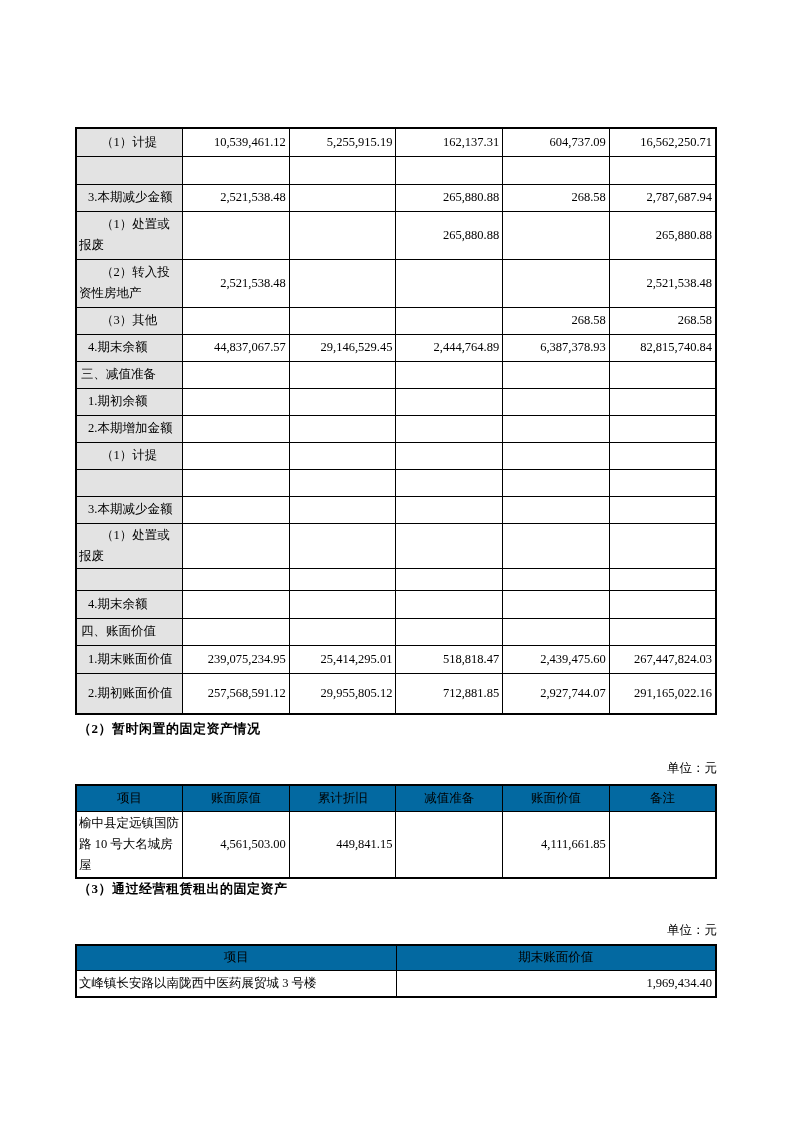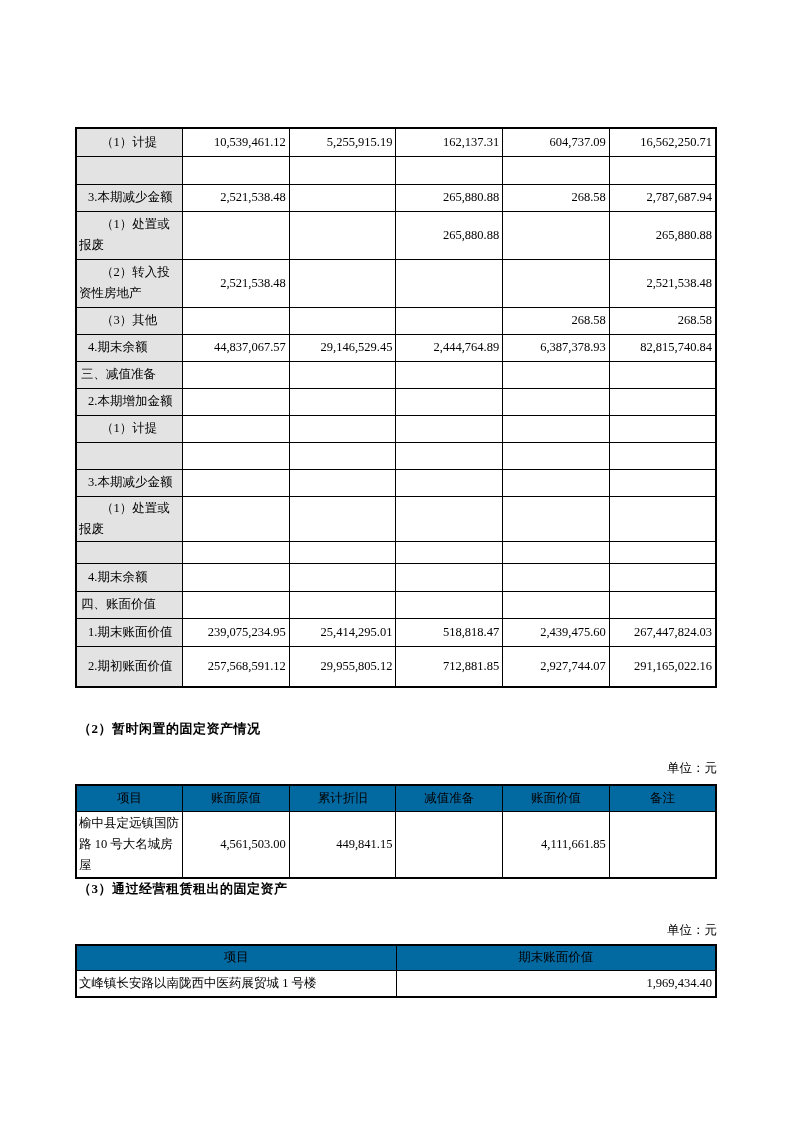--- a/index.html
+++ b/index.html
@@ -119,20 +119,28 @@
           </tr>
           <tr style="height: 27px;">
             <td class="lbl ind1">三、减值准备</td>
             <td class="num"></td>
             <td class="num"></td>
             <td class="num"></td>
             <td class="num"></td>
             <td class="num"></td>
           </tr>
           <tr style="height: 27px;">
+            <td class="lbl ind2">1.期初余额</td>
+            <td class="num"></td>
+            <td class="num"></td>
+            <td class="num"></td>
+            <td class="num"></td>
+            <td class="num"></td>
+          </tr>
+          <tr style="height: 27px;">
             <td class="lbl ind2">2.本期增加金额</td>
             <td class="num"></td>
             <td class="num"></td>
             <td class="num"></td>
             <td class="num"></td>
             <td class="num"></td>
           </tr>
           <tr style="height: 27px;">
             <td class="lbl ind3">（1）计提</td>
             <td class="num"></td>
@@ -253,20 +261,20 @@
           <col style="width:50%">
       </colgroup>
       <tbody>
         <tr style="height:25px">
             <td class="hdr">项目</td>
             <td class="hdr">期末账面价值</td>
           </tr>
       </tbody>
       <tbody>
           <tr style="height: 27px;">
-            <td class="lbl ind0">文峰镇长安路以南陇西中医药展贸城 1 号楼</td>
+            <td class="lbl ind0">文峰镇长安路以南陇西中医药展贸城 3 号楼</td>
             <td class="num">1,969,434.40</td>
           </tr>
         </tbody>
     </table>
   </div>
 
 </div>
 
 </body></html>

